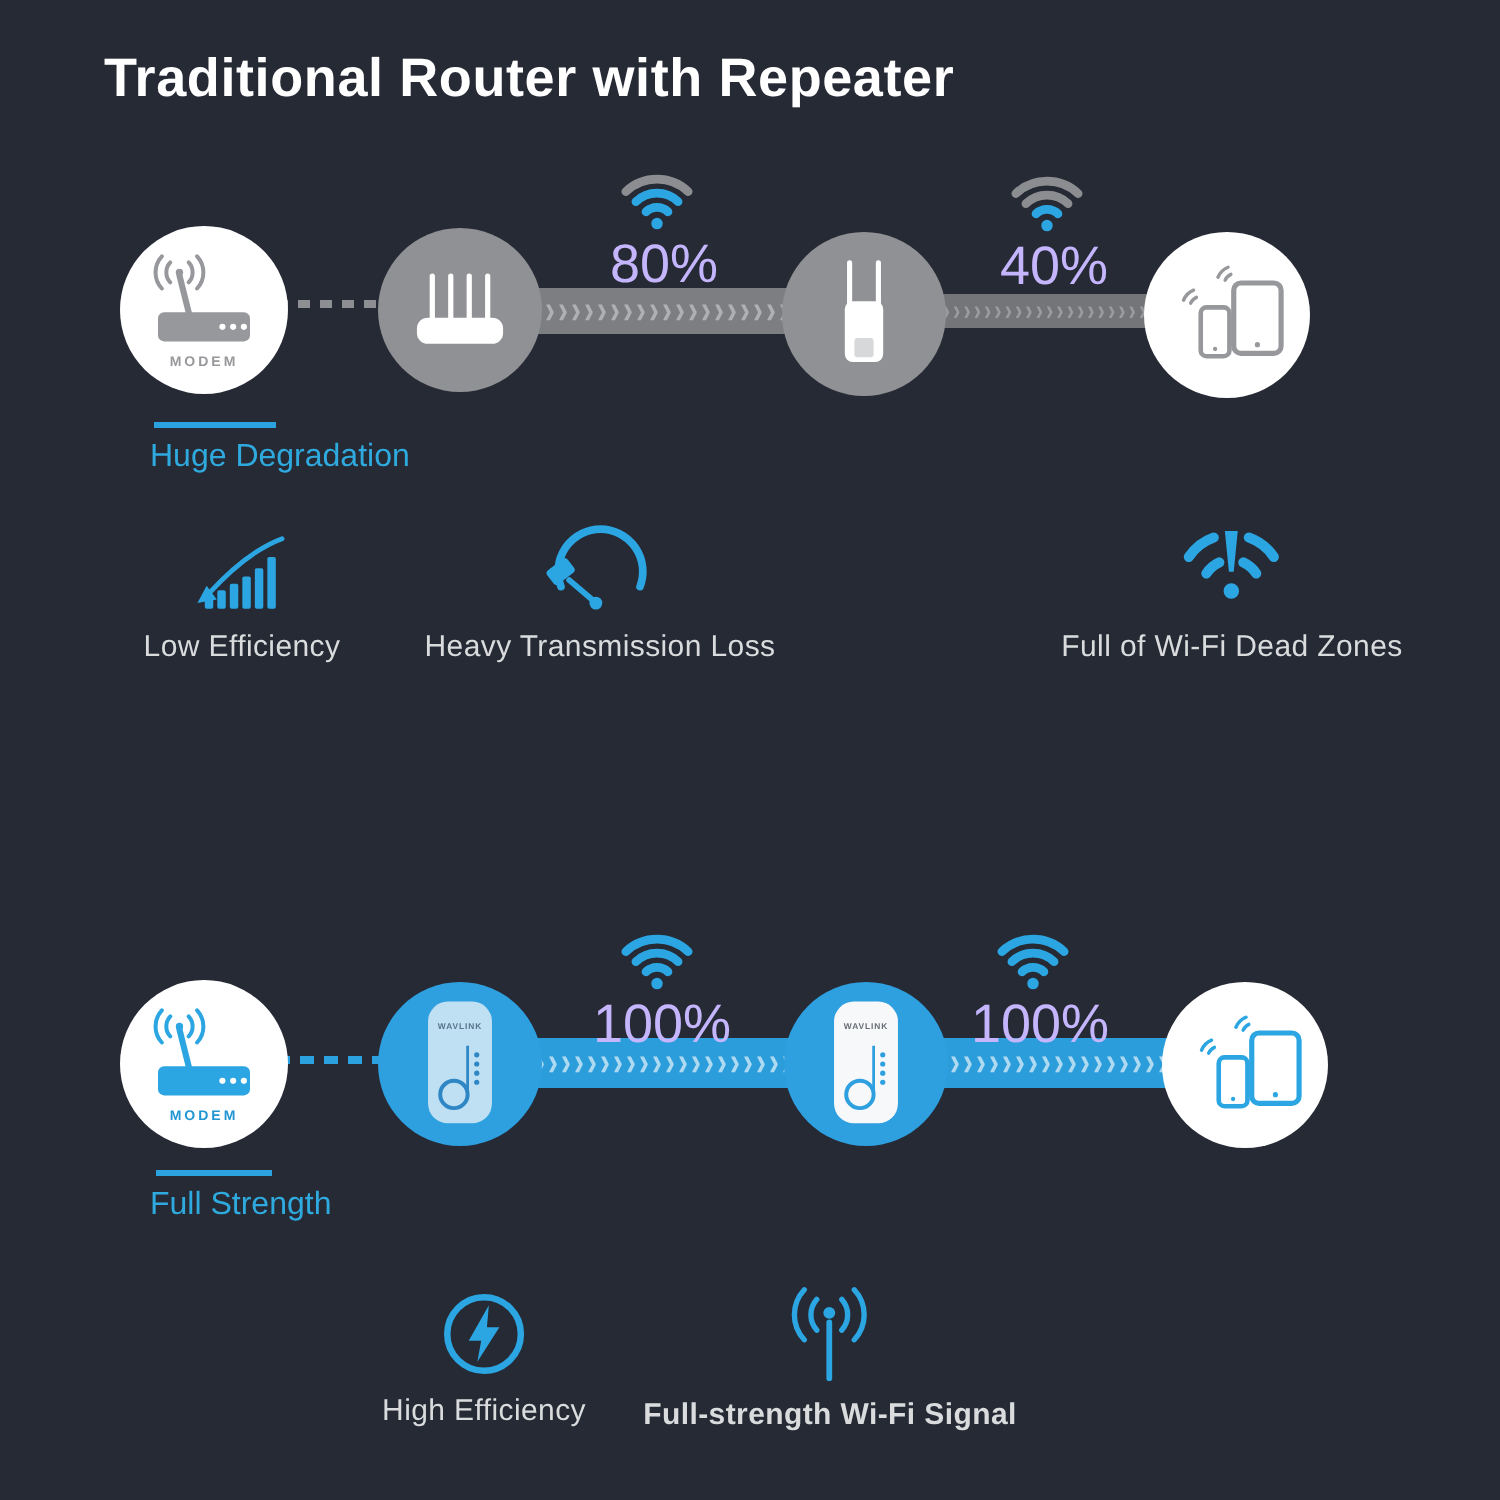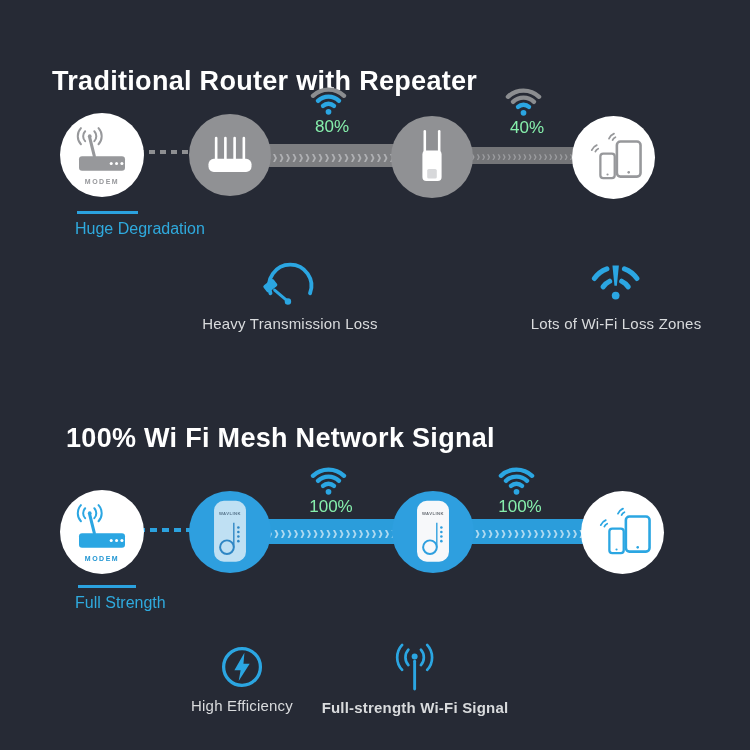--- a/index.html
+++ b/index.html
@@ -14,21 +14,21 @@
   .c-blue{background:#2e9fdf;}
   .band{position:absolute;z-index:1;display:flex;align-items:center;justify-content:center;overflow:hidden;}
   .band .chev{font-weight:700;white-space:nowrap;transform:scaleY(1.35);letter-spacing:1.5px;}
   .g-band{background:#7d7e81;color:#afb0b3;font-size:15px;}
   .g-band2{background:#747578;color:#9b9c9f;font-size:11px;}
   .b-band{background:#2b9ddb;color:rgba(255,255,255,.62);font-size:15px;}
   .dotline{position:absolute;height:4px;z-index:1;}
   .dot-gray{background:repeating-linear-gradient(90deg,#8e8f92 0 6px,transparent 6px 11px);}
   .dot-blue{background:repeating-linear-gradient(90deg,#2ba2df 0 7px,transparent 7px 12px);}
   .wifi{position:absolute;z-index:3;}
-  .pct{position:absolute;color:#86efac;font-size:17px;transform:translateX(-50%);z-index:3;white-space:nowrap;}
+  .pct{position:absolute;color:#c4b5fd;font-size:27px;transform:translateX(-50%);z-index:3;white-space:nowrap;}
   .modem-label{position:absolute;width:100%;text-align:center;font-size:7px;font-weight:700;letter-spacing:1.5px;}
   .feature{position:absolute;transform:translateX(-50%);display:flex;flex-direction:column;align-items:center;}
   .f-icon{display:flex;align-items:flex-end;justify-content:center;}
   .ft .f-icon{height:46px;} .fb .f-icon{height:44px;}
   .f-label{margin-top:7px;font-size:15px;color:#d9dbdd;white-space:nowrap;text-align:center;letter-spacing:.2px;}
   .f-label.wrap{white-space:normal;width:162px;line-height:1.25;}
   svg{display:block;}
   .st-b{stroke:#2ba6e2;fill:none;stroke-linecap:round;stroke-linejoin:round;}
   .fl-b{fill:#2ba6e2;}
   .st-w{stroke:#ffffff;fill:none;stroke-linecap:round;}
@@ -36,21 +36,21 @@
   .st-g{stroke:#97989b;fill:none;stroke-linecap:round;}
   .fl-g{fill:#97989b;}
   .wg{stroke:#8b8d90;fill:none;stroke-linecap:round;}
   .wb{stroke:#2ba6e2;fill:none;stroke-linecap:round;}
 </style>
 </head>
 <body>
 
 <div class="stage">
 
-  <div class="title" style="left:52px;top:24px;margin-top:42px;">Traditional Router with Repeater</div>
+  <div class="title" style="left:52px;top:24px;">Traditional Router with Repeater</div>
 
   <div class="dotline dot-gray" style="left:138px;top:150px;width:56px;"></div>
   <div class="band g-band" style="left:255px;top:144px;width:152px;height:23px;">
     <span class="chev">››››››››››››››››››››››››››</span>
   </div>
   <div class="band g-band2" style="left:458px;top:147px;width:130px;height:17px;">
     <span class="chev">››››››››››››››››››››››››››››››</span>
   </div>
 
   <div class="circle c-white" style="left:60px;top:113px;width:84px;height:84px;">
@@ -117,22 +117,37 @@
       <path d="M11.5,20 A18,18 0 0 1 36.5,20" class="wg" stroke-width="5.2"></path>
       <path d="M17.5,26 A9.5,9.5 0 0 1 30.5,26" class="wb" stroke-width="5.2"></path>
       <circle cx="24" cy="33" r="3.4" class="fl-b"></circle>
     </svg>
   </div>
   <div class="pct" style="left:527px;top:118px;">40%</div>
 
   <div class="underline" style="left:77px;top:211px;width:61px;"></div>
   <div class="caption" style="left:75px;top:220px;">Huge Degradation</div>
 
-
-  <div class="feature ft" style="left:290px;top:262px;align-items:center;">
+  <div class="feature ft" style="left:121px;top:262px;">
+    <div class="f-icon">
+      <svg width="56" height="46" viewBox="0 0 56 50">
+        <rect x="8" y="39" width="4.6" height="7" rx="1" class="fl-b"></rect>
+        <rect x="14.8" y="36" width="4.6" height="10" rx="1" class="fl-b"></rect>
+        <rect x="21.6" y="32.5" width="4.6" height="13.5" rx="1" class="fl-b"></rect>
+        <rect x="28.4" y="28.5" width="4.6" height="17.5" rx="1" class="fl-b"></rect>
+        <rect x="35.2" y="24" width="4.6" height="22" rx="1" class="fl-b"></rect>
+        <rect x="42" y="18" width="4.6" height="28" rx="1" class="fl-b"></rect>
+        <path d="M50,8 Q31,15 10,38" class="st-b" stroke-width="2.6"></path>
+        <polygon points="4,43 14.5,41 9,33.5" class="fl-b"></polygon>
+      </svg>
+    </div>
+    <div class="f-label">Low Efficiency</div>
+  </div>
+
+  <div class="feature ft" style="left:300px;top:262px;align-items:center;">
     <div class="f-icon">
       <svg width="58" height="46" viewBox="0 0 60 50">
         <path d="M8.5,34 A23,23 0 1 1 51.5,34" class="st-b" stroke-width="4.2"></path>
         <rect x="1.5" y="21" width="14" height="9.5" rx="2" transform="rotate(-38 8.5 26)" class="fl-b"></rect>
         <line x1="26.5" y1="42" x2="13" y2="30.5" class="st-b" stroke-width="3.2"></line>
         <circle cx="27.5" cy="43" r="3.5" class="fl-b"></circle>
       </svg>
     </div>
     <div class="f-label">Heavy Transmission Loss</div>
   </div>
@@ -142,24 +157,23 @@
     <div class="f-icon">
       <svg width="52" height="48" viewBox="0 0 56 52">
         <path d="M5,20 A27,27 0 0 1 18.5,9.5" class="st-b" stroke-width="5.5"></path>
         <path d="M37.5,9.5 A27,27 0 0 1 51,20" class="st-b" stroke-width="5.5"></path>
         <path d="M14.5,29 A17,17 0 0 1 21.5,23" class="st-b" stroke-width="5.5"></path>
         <path d="M34.5,23 A17,17 0 0 1 41.5,29" class="st-b" stroke-width="5.5"></path>
         <polygon points="24.5,6 31.5,6 29.3,28 26.7,28" class="fl-b"></polygon>
         <circle cx="28" cy="38.5" r="4.2" class="fl-b"></circle>
       </svg>
     </div>
-    <div class="f-label">Lots of Wi-Fi Loss Zones</div>
-  </div>
-
-  <div class="title" style="left:66px;top:423px;">100% Wi Fi Mesh Network Signal</div>
+    <div class="f-label">Full of Wi-Fi Dead Zones</div>
+  </div>
+
 
   <div class="dotline dot-blue" style="left:138px;top:528px;width:56px;"></div>
   <div class="band b-band" style="left:255px;top:519px;width:155px;height:25px;">
     <span class="chev">››››››››››››››››››››››››››</span>
   </div>
   <div class="band b-band" style="left:458px;top:519px;width:138px;height:25px;">
     <span class="chev">››››››››››››››››››››››››</span>
   </div>
 
   <div class="circle c-white" style="left:60px;top:490px;width:84px;height:84px;">

